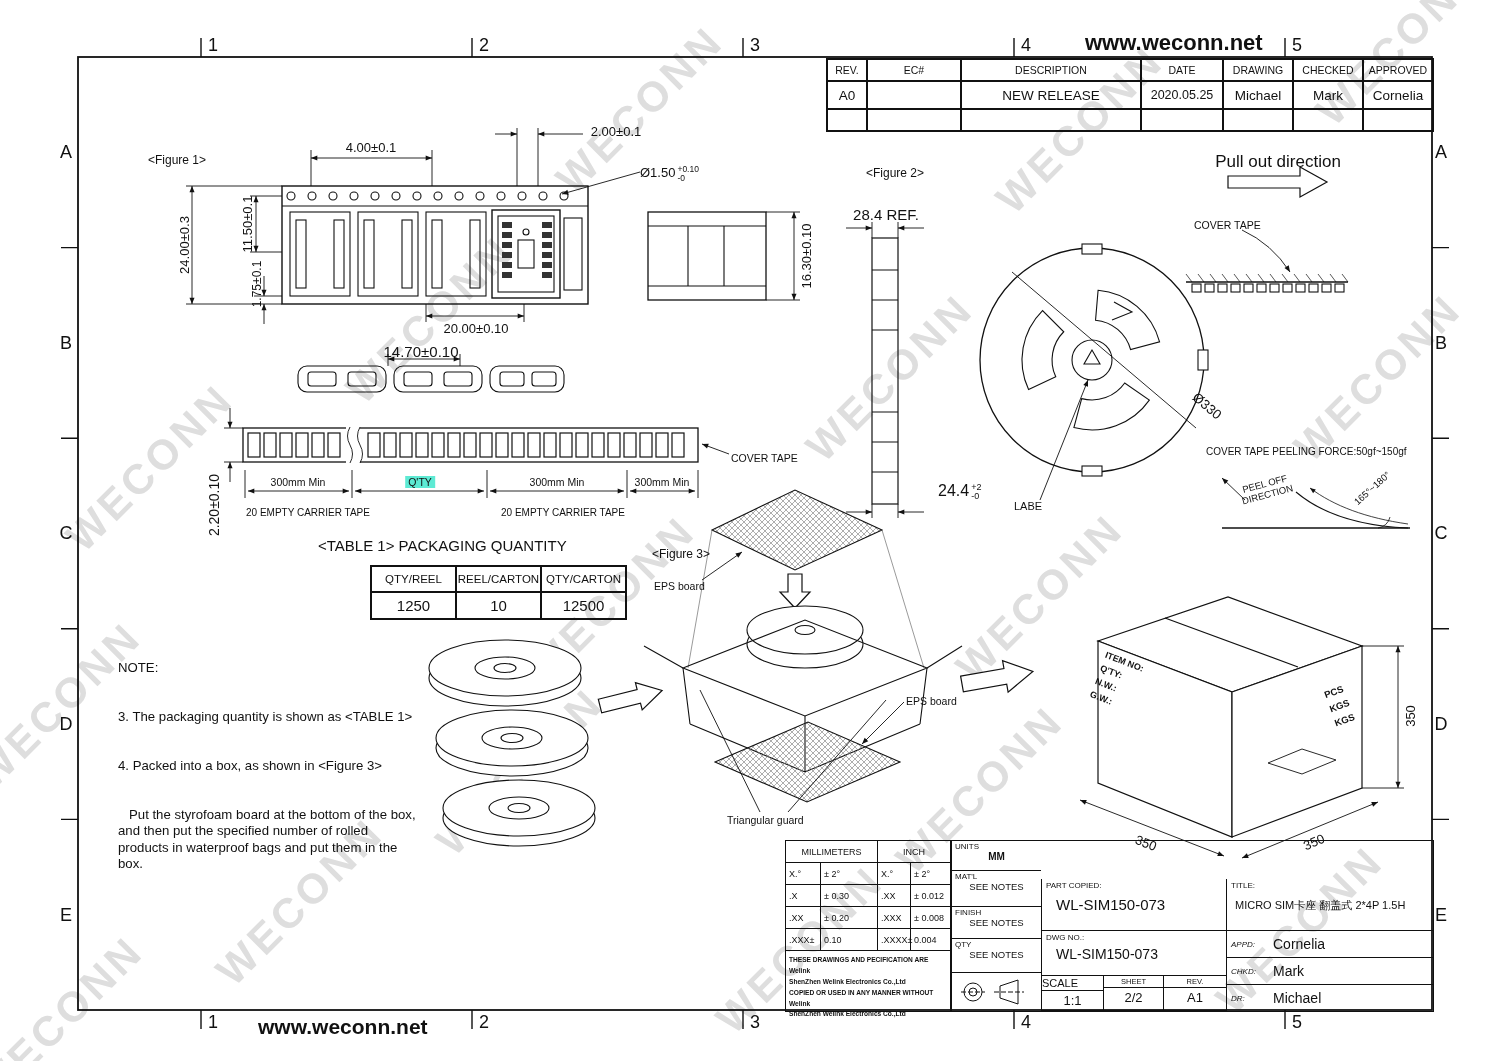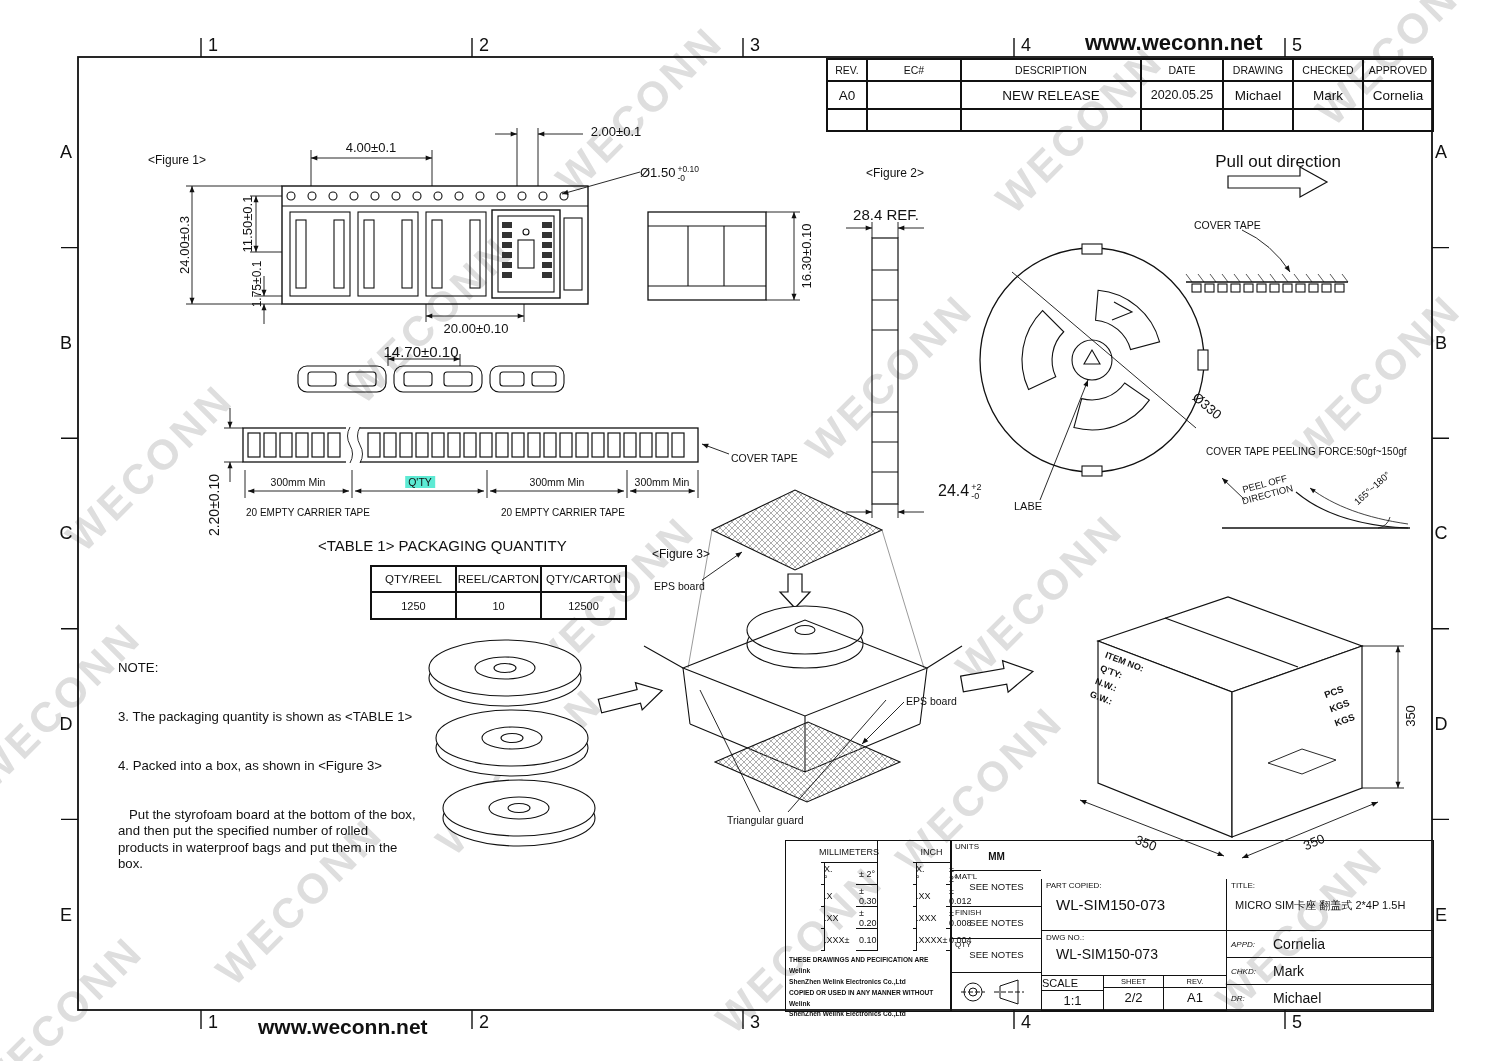--- a/index.html
+++ b/index.html
@@ -22,31 +22,31 @@
   
   .revtable{position:absolute;left:826px;top:58px;z-index:2;display:grid;
             grid-template-columns:40px 94px 180px 82px 70px 70px 70px;
             grid-template-rows:22px 28px 22px;border:1.6px solid #111;background:transparent;}
   .rt{border:0.8px solid #111;display:flex;align-items:center;justify-content:center;font-size:10.5px;}
   .rtd{font-size:13.5px;}
   
   .t1{position:absolute;left:370px;top:565px;z-index:2;display:grid;
       grid-template-columns:85px 85px 85px;grid-template-rows:26px 27px;border:1.5px solid #111;}
   .t1 .rt{font-size:11.5px;}
-  .t1 .rtd{font-size:11px;}
+  .t1 .rtd{font-size:15px;}
   
   .notes{position:absolute;left:118px;top:627px;width:300px;z-index:2;font-size:13.2px;
          line-height:1.24;white-space:pre-wrap;}
   
   .tb{position:absolute;left:785px;top:840px;width:647px;height:170px;border:1.6px solid #111;z-index:2;background:transparent;}
   .tb *{box-sizing:border-box;}
   .tb-tol{position:absolute;left:0;top:0;width:165px;display:grid;
           grid-template-columns:35px 57px 33px 40px;grid-auto-rows:22px;}
   .tc{border-right:0.8px solid #111;border-bottom:0.8px solid #111;display:flex;align-items:center;
-      font-size:9px;padding-left:3px;margin-left:35px;}
+      font-size:9px;padding-left:3px;}
   .tch{justify-content:center;padding-left:0;font-size:9px;}
   .sp2{grid-column:span 2;}
   .disc{position:absolute;left:0;top:110px;width:165px;height:60px;border-right:0.8px solid #111;
         font-size:6.6px;font-weight:bold;line-height:1.65;padding:4px 3px;}
   .midc{position:absolute;border-left:0.8px solid #111;border-bottom:0.8px solid #111;left:165px;width:90px;}
   .midc .tl{display:block;font-size:8px;padding:1px 0 0 3px;}
   .midc .tv{display:block;text-align:center;font-size:10px;font-weight:bold;}
   .rb{position:absolute;border-left:0.8px solid #111;border-bottom:0.8px solid #111;}
   .tlab{display:block;font-size:8px;padding:2px 0 0 4px;}
   .nmcell{display:flex;align-items:center;}

